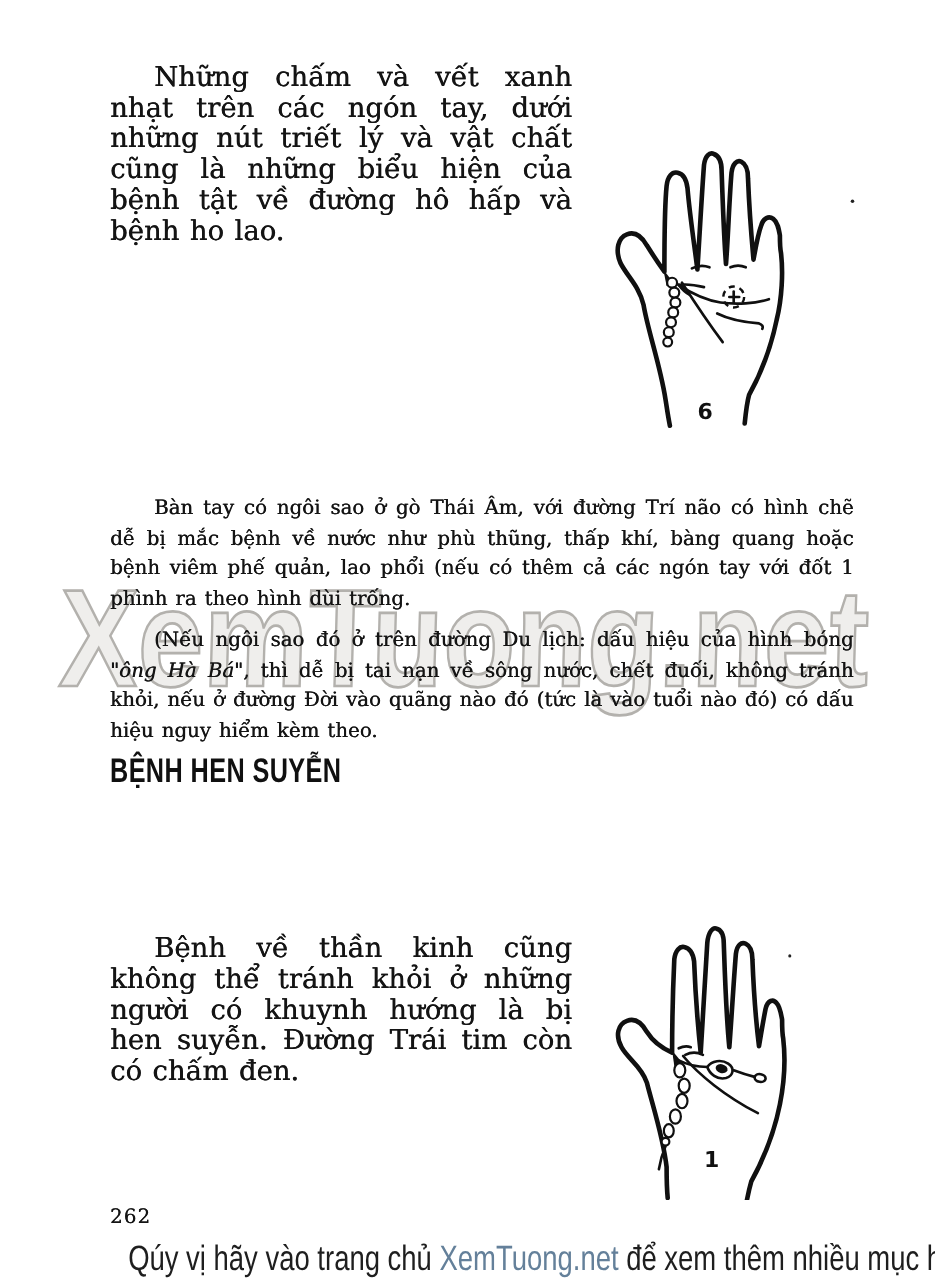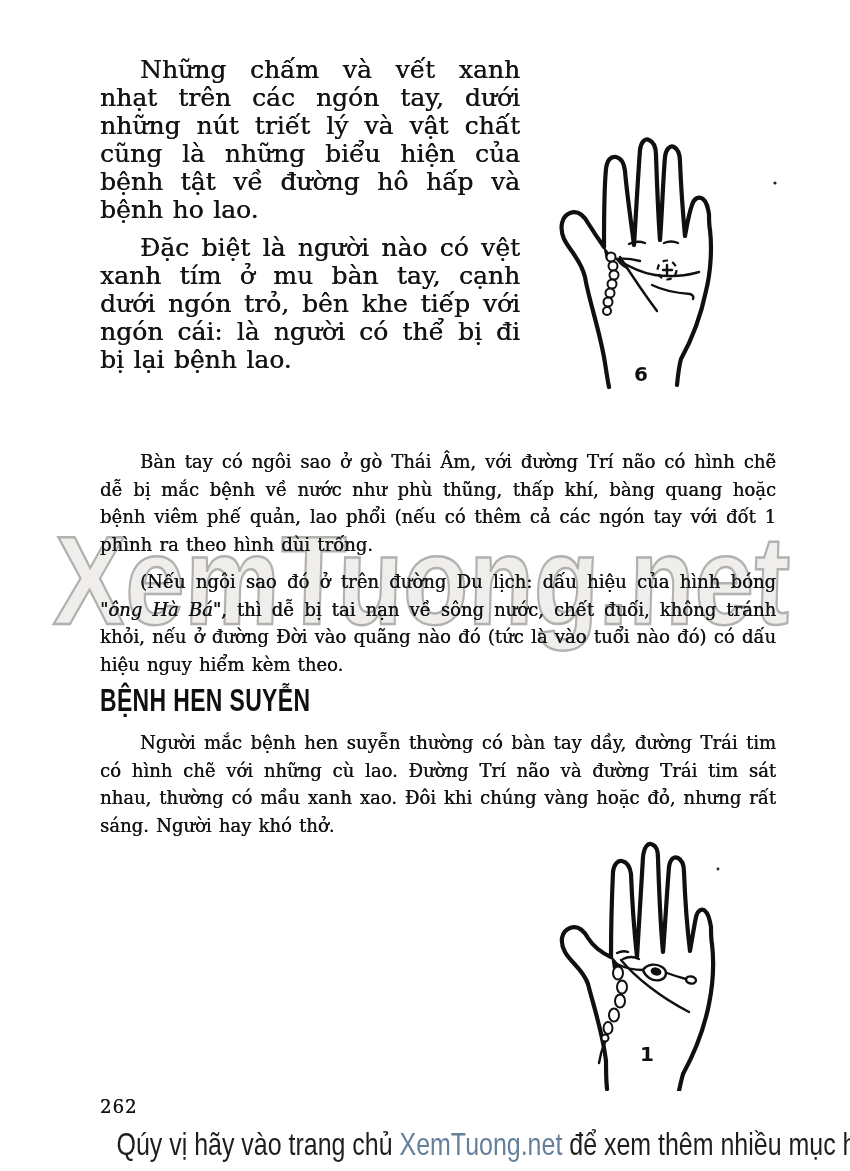--- a/index.html
+++ b/index.html
@@ -72,35 +72,32 @@
 </style>
 </head>
 <body>
 
 <div class="page">
 
   <div class="watermark">XemTuong.net</div>
 
   <div class="tblock b1">
     <p class="body">Những chấm và vết xanh nhạt trên các ngón tay, dưới những nút triết lý và vật chất cũng là những biểu hiện của bệnh tật về đường hô hấp và bệnh ho lao.</p>
-    <p class="body">Đặc biệt là người nào có vệt xanh tím ở mu bàn tay, cạnh dưới ngón trỏ, bên khe tiếp với ngón cái: là người có thể bị đi bị lại bệnh lao.</p>
   </div>
 
   <div class="tblock b2">
     <p class="body">Bàn tay có ngôi sao ở gò Thái Âm, với đường Trí não có hình chẽ dễ bị mắc bệnh về nước như phù thũng, thấp khí, bàng quang hoặc bệnh viêm phế quản, lao phổi (nếu có thêm cả các ngón tay với đốt 1 phình ra theo hình dùi trống.</p>
     <p class="body"><span>(Nếu ngôi sao đó ở trên đường Du lịch: dấu hiệu của hình bóng </span><i>"ông Hà Bá"</i><span>, thì dễ bị tai nạn về sông nước, chết đuối, không tránh khỏi, nếu ở đường Đời vào quãng nào đó (tức là vào tuổi nào đó) có dấu hiệu nguy hiểm kèm theo.</span></p>
   </div>
 
   <h2 class="section">BỆNH HEN SUYỄN</h2>
 
-  <div class="tblock b3">
-    <p class="body">Người mắc bệnh hen suyễn thường có bàn tay dầy, đường Trái tim có hình chẽ với những cù lao. Đường Trí não và đường Trái tim sát nhau, thường có mầu xanh xao. Đôi khi chúng vàng hoặc đỏ, nhưng rất sáng. Người hay khó thở.</p>
-  </div>
 
   <div class="tblock b4">
+    <p class="body">Bệnh về thần kinh cũng không thể tránh khỏi ở những người có khuynh hướng là bị hen suyễn. Đường Trái tim còn có chấm đen.</p>
   </div>
 
   <figure class="fig fig6">
     <svg width="240" height="275" viewBox="0 0 240 275">
       <path class="outline" d="M 52 268
         C 50 258 49 250 48 244 C 43 212 32 182 28 158
         C 24 141 13 132 7 120 C 2 108 5 97 13 94
         C 21 91 27 97 31 104 C 36 112 42 121 47 128
         C 47 100 47 70 49 50 C 50 41 54 37 59 38
         C 64 39 67 44 68 52 C 70 76 74 102 77 126

